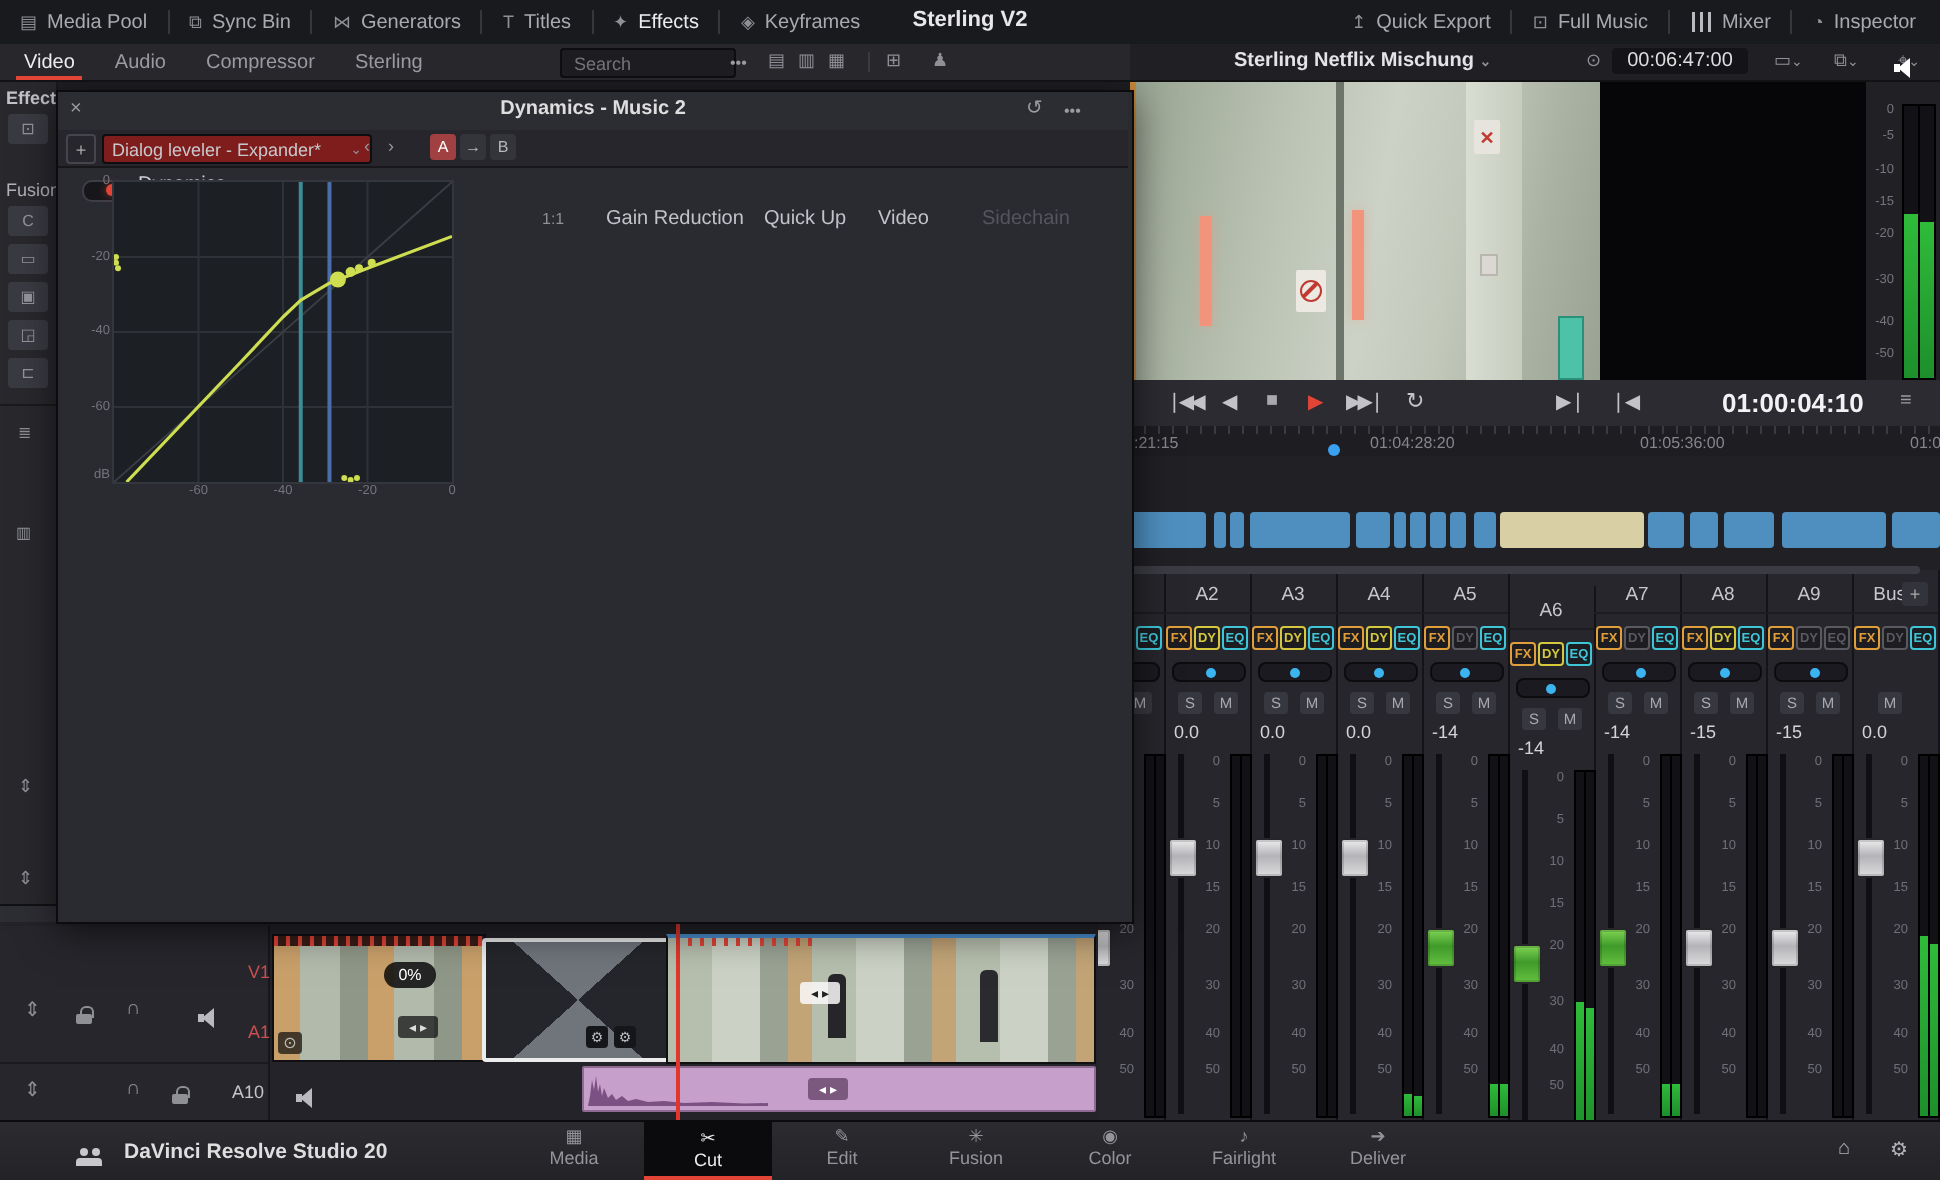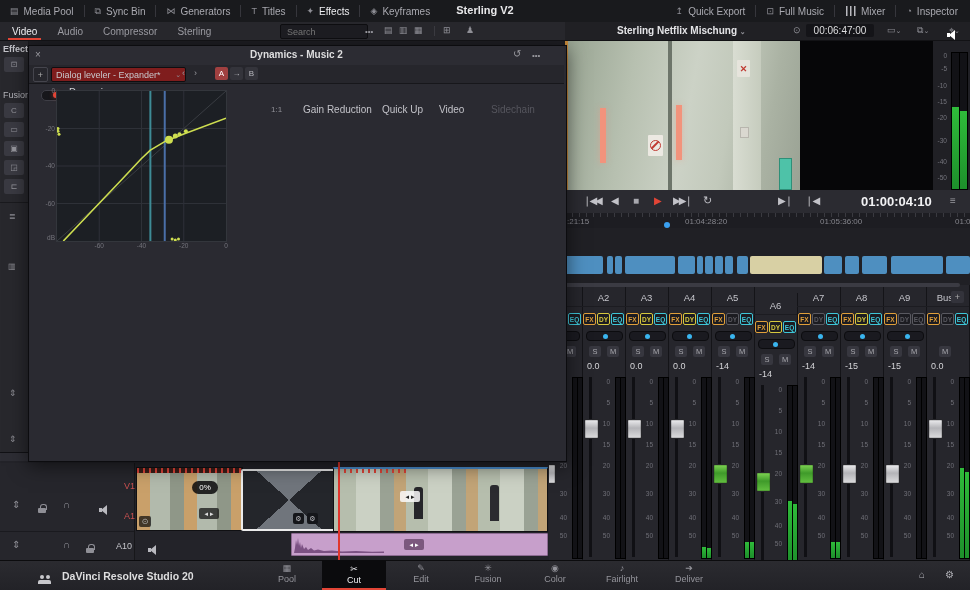--- a/index.html
+++ b/index.html
@@ -951,21 +951,21 @@
     </div>
   </div>
 <div class="kscale" style="position: absolute; left: 501px; top: 429px; width: 52px;">
     <span>50</span>
     <span>ms</span>
     <span>4000</span>
   </div>
 <div class="kval" style="position: absolute; left: 510px; top: 440px; width: 34px;">93</div>
 <div class="page" style="position: absolute; left: 255px; z-index: 41;">
     <span class="pic">▦</span>
-    <span class="plb">Pool</span>
+    <span class="plb">Media</span>
   </div>
 <div class="page active" style="position: absolute; left: 322px; z-index: 41;">
     <span class="pic">✂</span>
     <span class="plb">Cut</span>
   </div>
 <div class="page" style="position: absolute; left: 389px; z-index: 41;">
     <span class="pic">✎</span>
     <span class="plb">Edit</span>
   </div>
 <div class="page" style="position: absolute; left: 456px; z-index: 41;">

